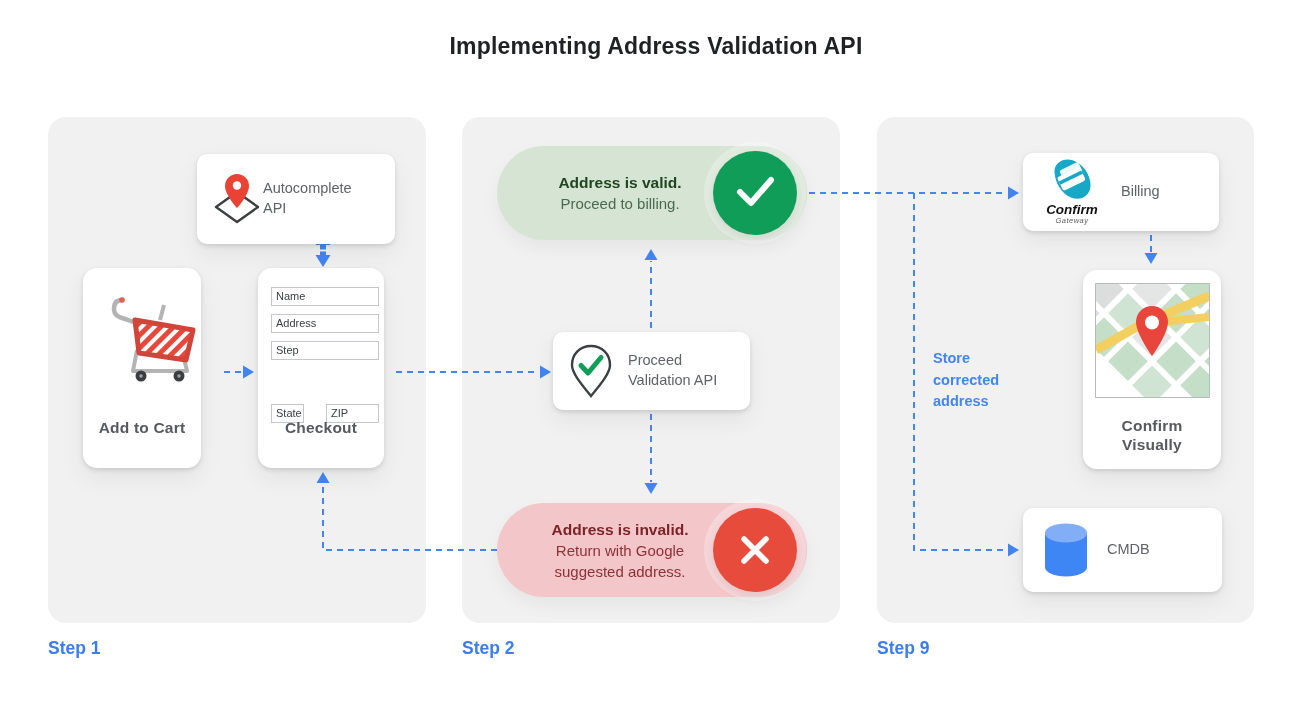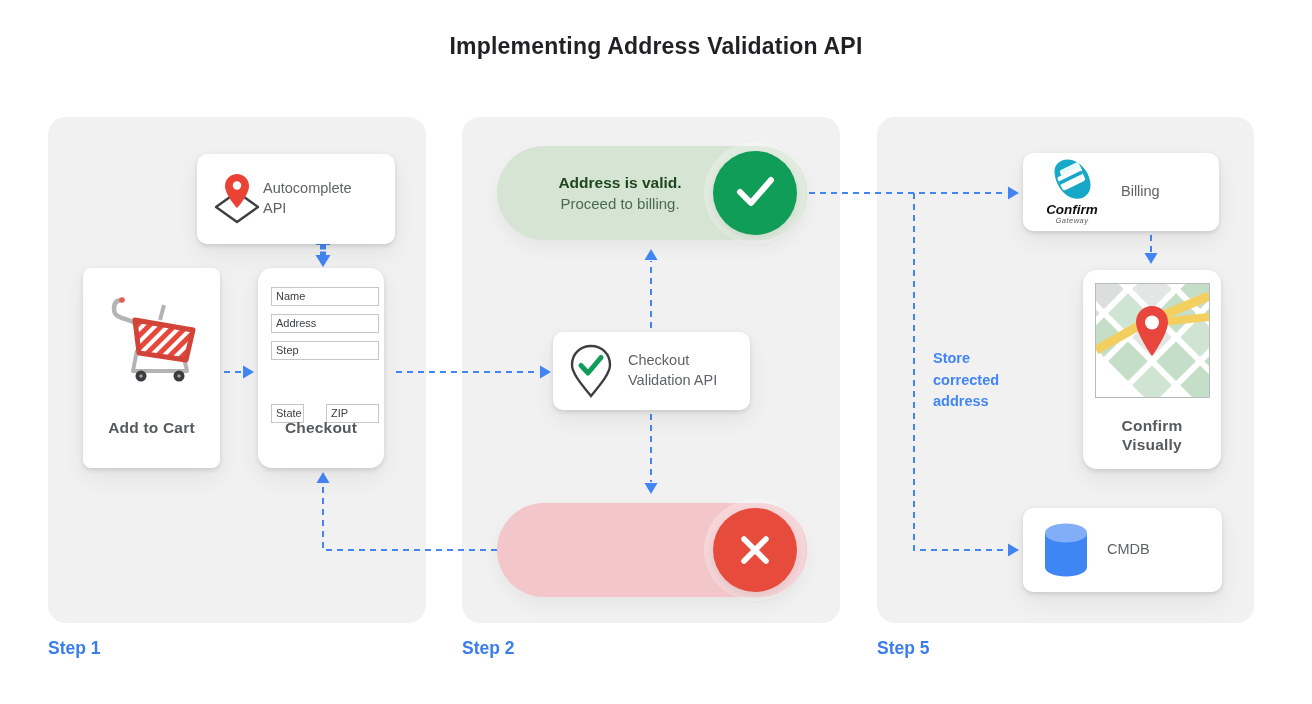--- a/index.html
+++ b/index.html
@@ -32,21 +32,21 @@
   .hcard{display:flex;align-items:center;}
   .side-label{font-size:14.5px;color:#5f6368;line-height:1.35;}
   .caption{
     position:absolute;left:0;right:0;text-align:center;
     font-size:15.5px;font-weight:700;color:#56595d;letter-spacing:.2px;line-height:19px;
   }
 
   
   #box-autocomplete{left:197px;top:154px;width:198px;height:90px;padding-left:16px;box-sizing:border-box;gap:2px;}
   #box-autocomplete .side-label{width:110px;}
-  #box-cart{left:83px;top:268px;width:137px;height:200px;border-radius:8px;}
+  #box-cart{left:83px;top:268px;width:118px;height:200px;border-radius:14px;}
   #box-cart svg{position:absolute;left:22px;top:22px;}
   #box-cart .caption{top:150px;}
   #box-checkout{left:258px;top:268px;width:126px;height:200px;border-radius:14px;}
   #box-checkout .caption{top:150px;}
   .fields{position:absolute;left:13px;top:19px;width:108px;}
   .field{
     box-sizing:border-box;height:19px;border:1px solid #c3c7cb;background:#fff;
     font-size:11px;color:#3c4043;line-height:17px;padding-left:4px;margin-bottom:8px;
   }
   .field-row{display:flex;gap:22px;margin-top:44px;}
@@ -203,24 +203,28 @@
         <polyline points="8,17 19,28 39,5" stroke="#ffffff" stroke-width="6" fill="none" stroke-linecap="round" stroke-linejoin="round"></polyline>
       </svg>
     </div>
   </div>
 
   <div class="card hcard" id="box-avapi">
     <svg width="44" height="54" viewBox="0 0 44 54">
       <path d="M22 2 C11 2 3 10.2 3 21 C3 28.5 10.5 38 22 52 C33.5 38 41 28.5 41 21 C41 10.2 33 2 22 2 Z" fill="#ffffff" stroke="#3c4043" stroke-width="2.4"></path>
       <polyline points="12,21.5 19,29 32,13.5" stroke="#0f9d58" stroke-width="5" fill="none" stroke-linecap="round" stroke-linejoin="round"></polyline>
     </svg>
-    <span class="side-label">Checkout Validation API</span>
+    <span class="side-label">Proceed Validation API</span>
   </div>
 
   <div class="pill" id="pill-invalid">
+    <div class="pill-text">
+      <div class="pill-title">Address is invalid.</div>
+      <div class="pill-sub">Return with Google suggested address.</div>
+    </div>
     <div class="pill-circle">
       <svg width="34" height="34" viewBox="0 0 34 34">
         <line x1="6" y1="6" x2="28" y2="28" stroke="#ffffff" stroke-width="5.5" stroke-linecap="round"></line>
         <line x1="28" y1="6" x2="6" y2="28" stroke="#ffffff" stroke-width="5.5" stroke-linecap="round"></line>
       </svg>
     </div>
   </div>
 
   <div class="card hcard" id="box-billing">
     <div class="logo-block">
@@ -281,15 +285,15 @@
         <line x1="46" y1="40" x2="113" y2="33" stroke="#f3cf60" stroke-width="8"></line>
         <path d="M56 22 C47 22 40 29 40 38 C40 50 56 72 56 72 C56 72 72 50 72 38 C72 29 65 22 56 22 Z" fill="#e8453c"></path>
         <circle cx="56" cy="38.5" r="7" fill="#ffffff"></circle>
       </svg>
     </div>
     <div class="caption" style="padding:0 24px;">Confirm Visually</div>
   </div>
 
   <div class="step-label" id="step1">Step 1</div>
   <div class="step-label" id="step2">Step 2</div>
-  <div class="step-label" id="step3">Step 5</div>
+  <div class="step-label" id="step3">Step 9</div>
 
 </div>
 
 </body></html>

